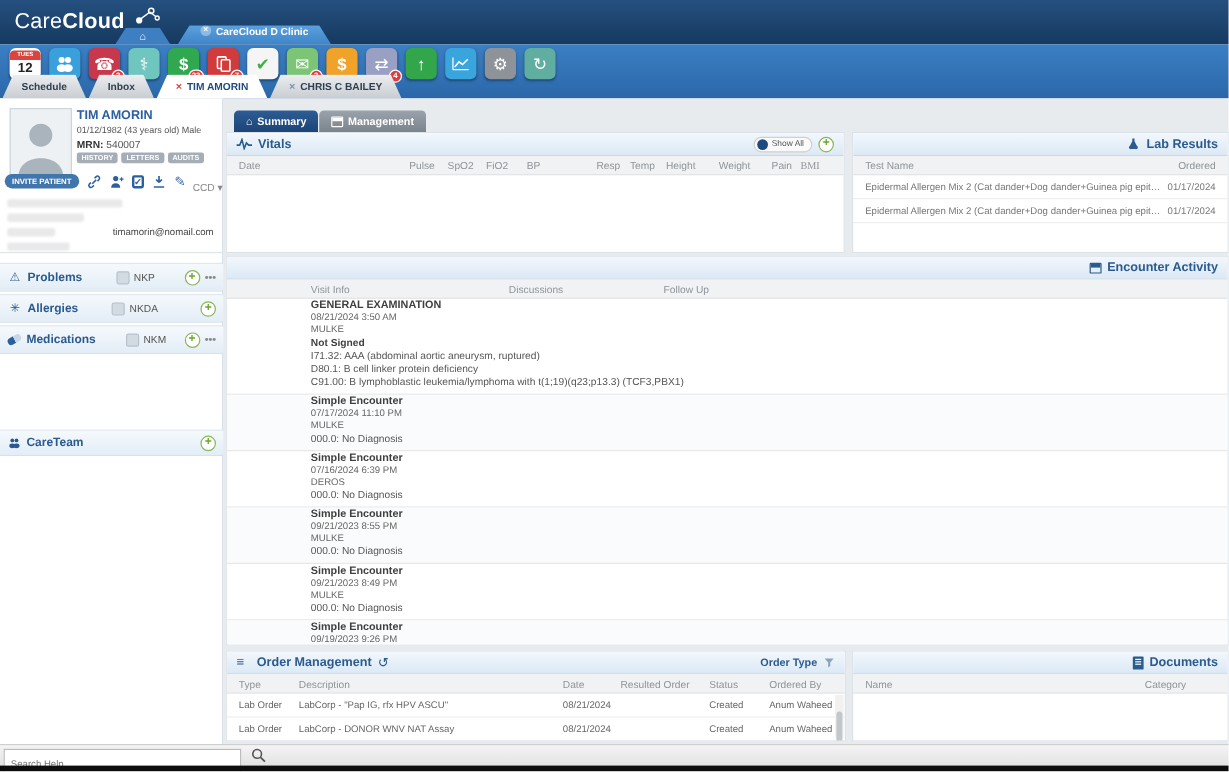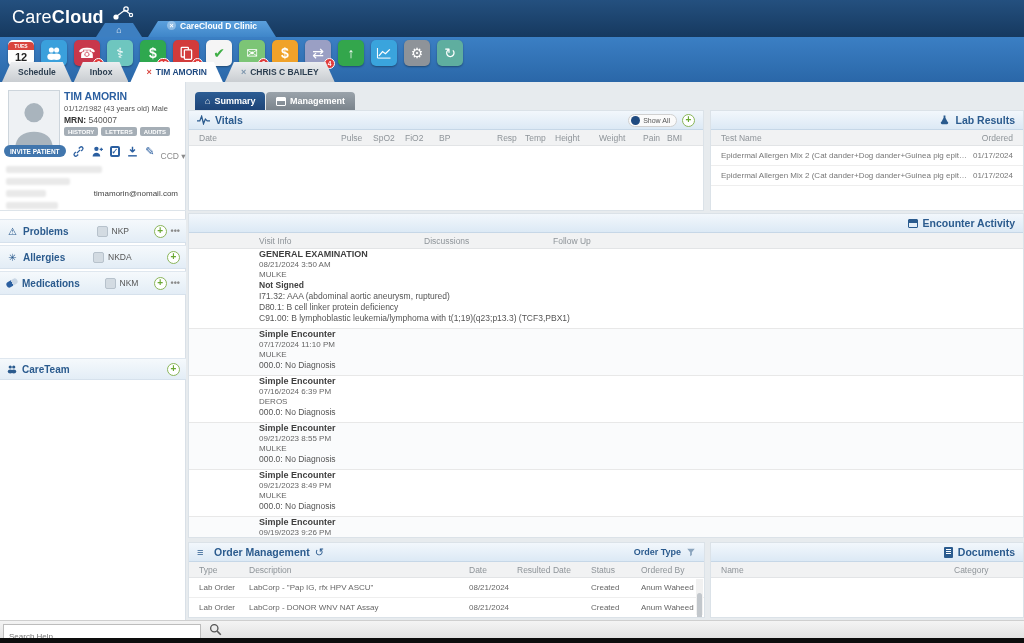--- a/index.html
+++ b/index.html
@@ -108,21 +108,21 @@
   .ptitle { color:#2b5b8e; font-weight:bold; font-size:10.5px; }
   .pcols { height:16px; background:#f1f2f3; border-bottom:1px solid #e2e4e6; display:flex;
            align-items:center; color:#8e9499; font-size:8.5px; padding:0 10px; }
   .spacer { flex:1; }
   .showall { height:13px; border-radius:7px; background:#fafafa; border:1px solid #d0d0d0;
              display:flex; align-items:center; gap:3px; padding:0 6px 0 2px; }
   .showall .dot { width:9px; height:9px; border-radius:50%; background:#1f4a80; }
   .showall .txt { font-size:7px; color:#555; }
 
   .vc-date{flex:1;} .vc{width:32px;} .vc-fio{width:34px;} .vc-bp{width:46px;margin-right:12px;}
-  .vc-resp{width:28px;} .vc-temp{width:30px;} .vc-h{width:44px;} .vc-w{width:44px;} .vc-pain{width:24px;} .vc-bmi{width:26px;}
+  .vc-resp{width:28px;} .vc-temp{width:30px;} .vc-h{width:44px;} .vc-w{width:44px;} .vc-pain{width:24px;} .vc-bmi{width:26px;font-family:Liberation Serif, serif;}
 
   .lab-name-col { width:273px; } .lab-date-col { white-space:nowrap; }
   .lab-row { height:20px; display:flex; align-items:center; font-size:8px; color:#777;
              padding:0 10px; border-bottom:1px solid #eee; }
   .lab-row .lab-name-col { overflow:hidden; white-space:nowrap; text-overflow:ellipsis; padding-right:6px; }
 
   .ec-visit { width:165px; } .ec-dx { flex:1; } .ec-disc { width:129px; } .ec-fu { width:40px; }
   .enc-cols { padding-left:70px; }
   .enc-row { display:flex; padding:0 10px 4px 70px; border-bottom:1px solid #e8e8e8; min-height:38px;flex-direction:column; }
   .enc-row.first { min-height:48px; }
@@ -497,21 +497,21 @@
         <span class="spacer"></span>
         <span class="ordtype">Order Type</span>
         <svg width="10" height="11" viewBox="0 0 16 16">
             <path d="M2 2h12l-4.6 5.4v4.6l-2.8 2V7.4z" fill="#8aa4bd"></path>
           </svg>
       </div>
       <div class="pcols">
         <span class="oc-type">Type</span>
         <span class="oc-desc">Description</span>
         <span class="oc-date">Date</span>
-        <span class="oc-res">Resulted Date</span>
+        <span class="oc-res">Resulted Order</span>
         <span class="oc-status">Status</span>
         <span class="oc-by">Ordered By</span>
       </div>
       <div class="ord-row">
         <span class="oc-type">Lab Order</span>
         <span class="oc-desc">LabCorp - "Pap IG, rfx HPV ASCU"</span>
         <span class="oc-date">08/21/2024</span>
         <span class="oc-res"></span>
         <span class="oc-status">Created</span>
         <span class="oc-by">Anum Waheed</span>

